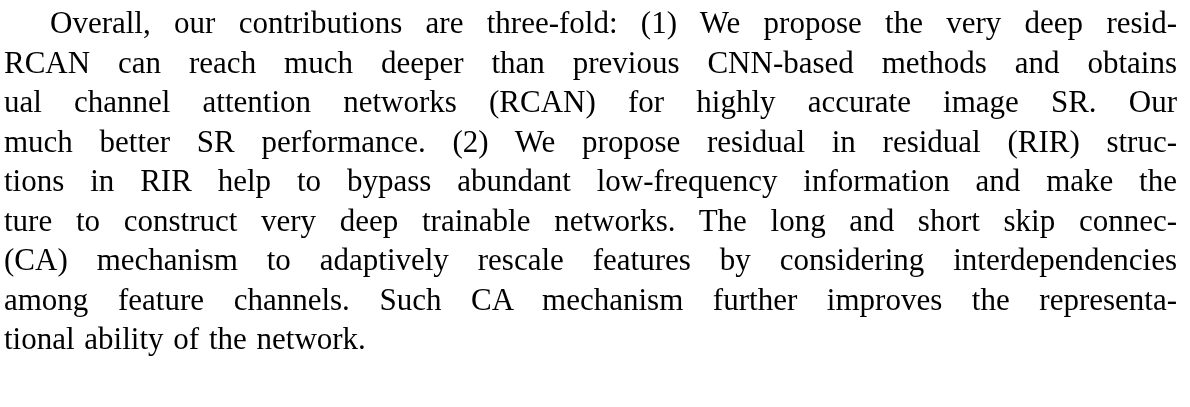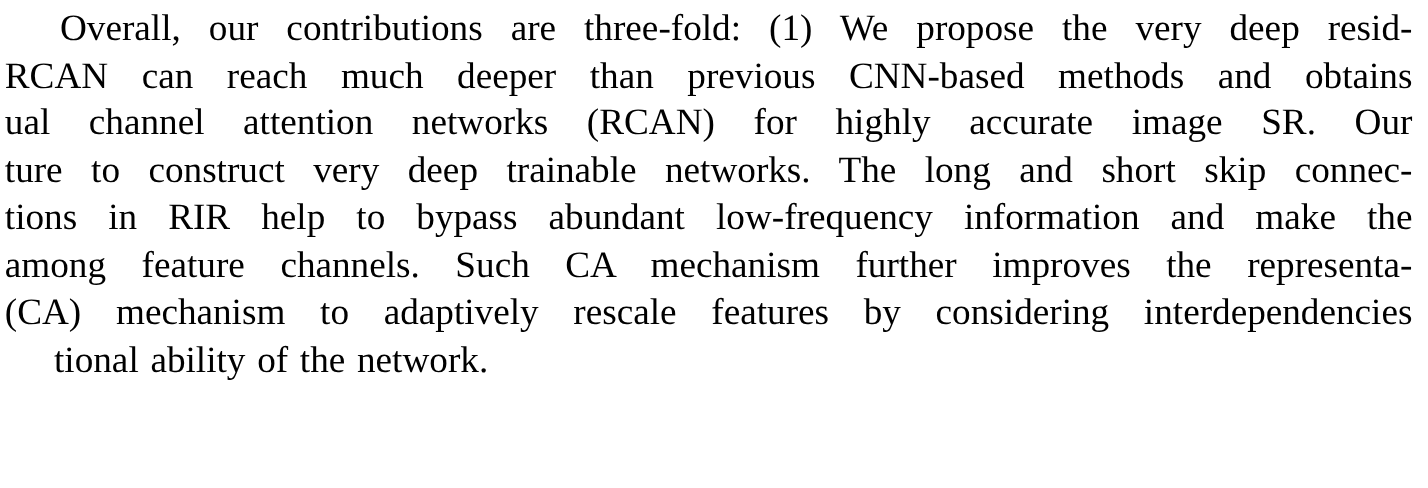--- a/index.html
+++ b/index.html
@@ -27,30 +27,30 @@
     text-align: justify;
     text-align-last: justify;
     word-spacing: 1px;
   }
   .para-line.first {
     text-indent: 46px;
   }
   .para-line.last {
     text-align-last: left;
     word-spacing: 2px;
-    margin-left: 41px;
   }
 </style>
 </head>
 <body>
 
 <div class="page">
   <div class="paragraph">
     <div class="para-line first">Overall, our contributions are three-fold: (1) We propose the very deep resid-</div>
     <div class="para-line">RCAN can reach much deeper than previous CNN-based methods and obtains</div>
     <div class="para-line">ual channel attention networks (RCAN) for highly accurate image SR. Our</div>
+    <div class="para-line">much better SR performance. (2) We propose residual in residual (RIR) struc-</div>
+    <div class="para-line">tions in RIR help to bypass abundant low-frequency information and make the</div>
     <div class="para-line">ture to construct very deep trainable networks. The long and short skip connec-</div>
-    <div class="para-line">tions in RIR help to bypass abundant low-frequency information and make the</div>
+    <div class="para-line">(CA) mechanism to adaptively rescale features by considering interdependencies</div>
     <div class="para-line">among feature channels. Such CA mechanism further improves the representa-</div>
-    <div class="para-line">(CA) mechanism to adaptively rescale features by considering interdependencies</div>
     <div class="para-line last">tional ability of the network.</div>
   </div>
 </div>
 
 </body></html>

